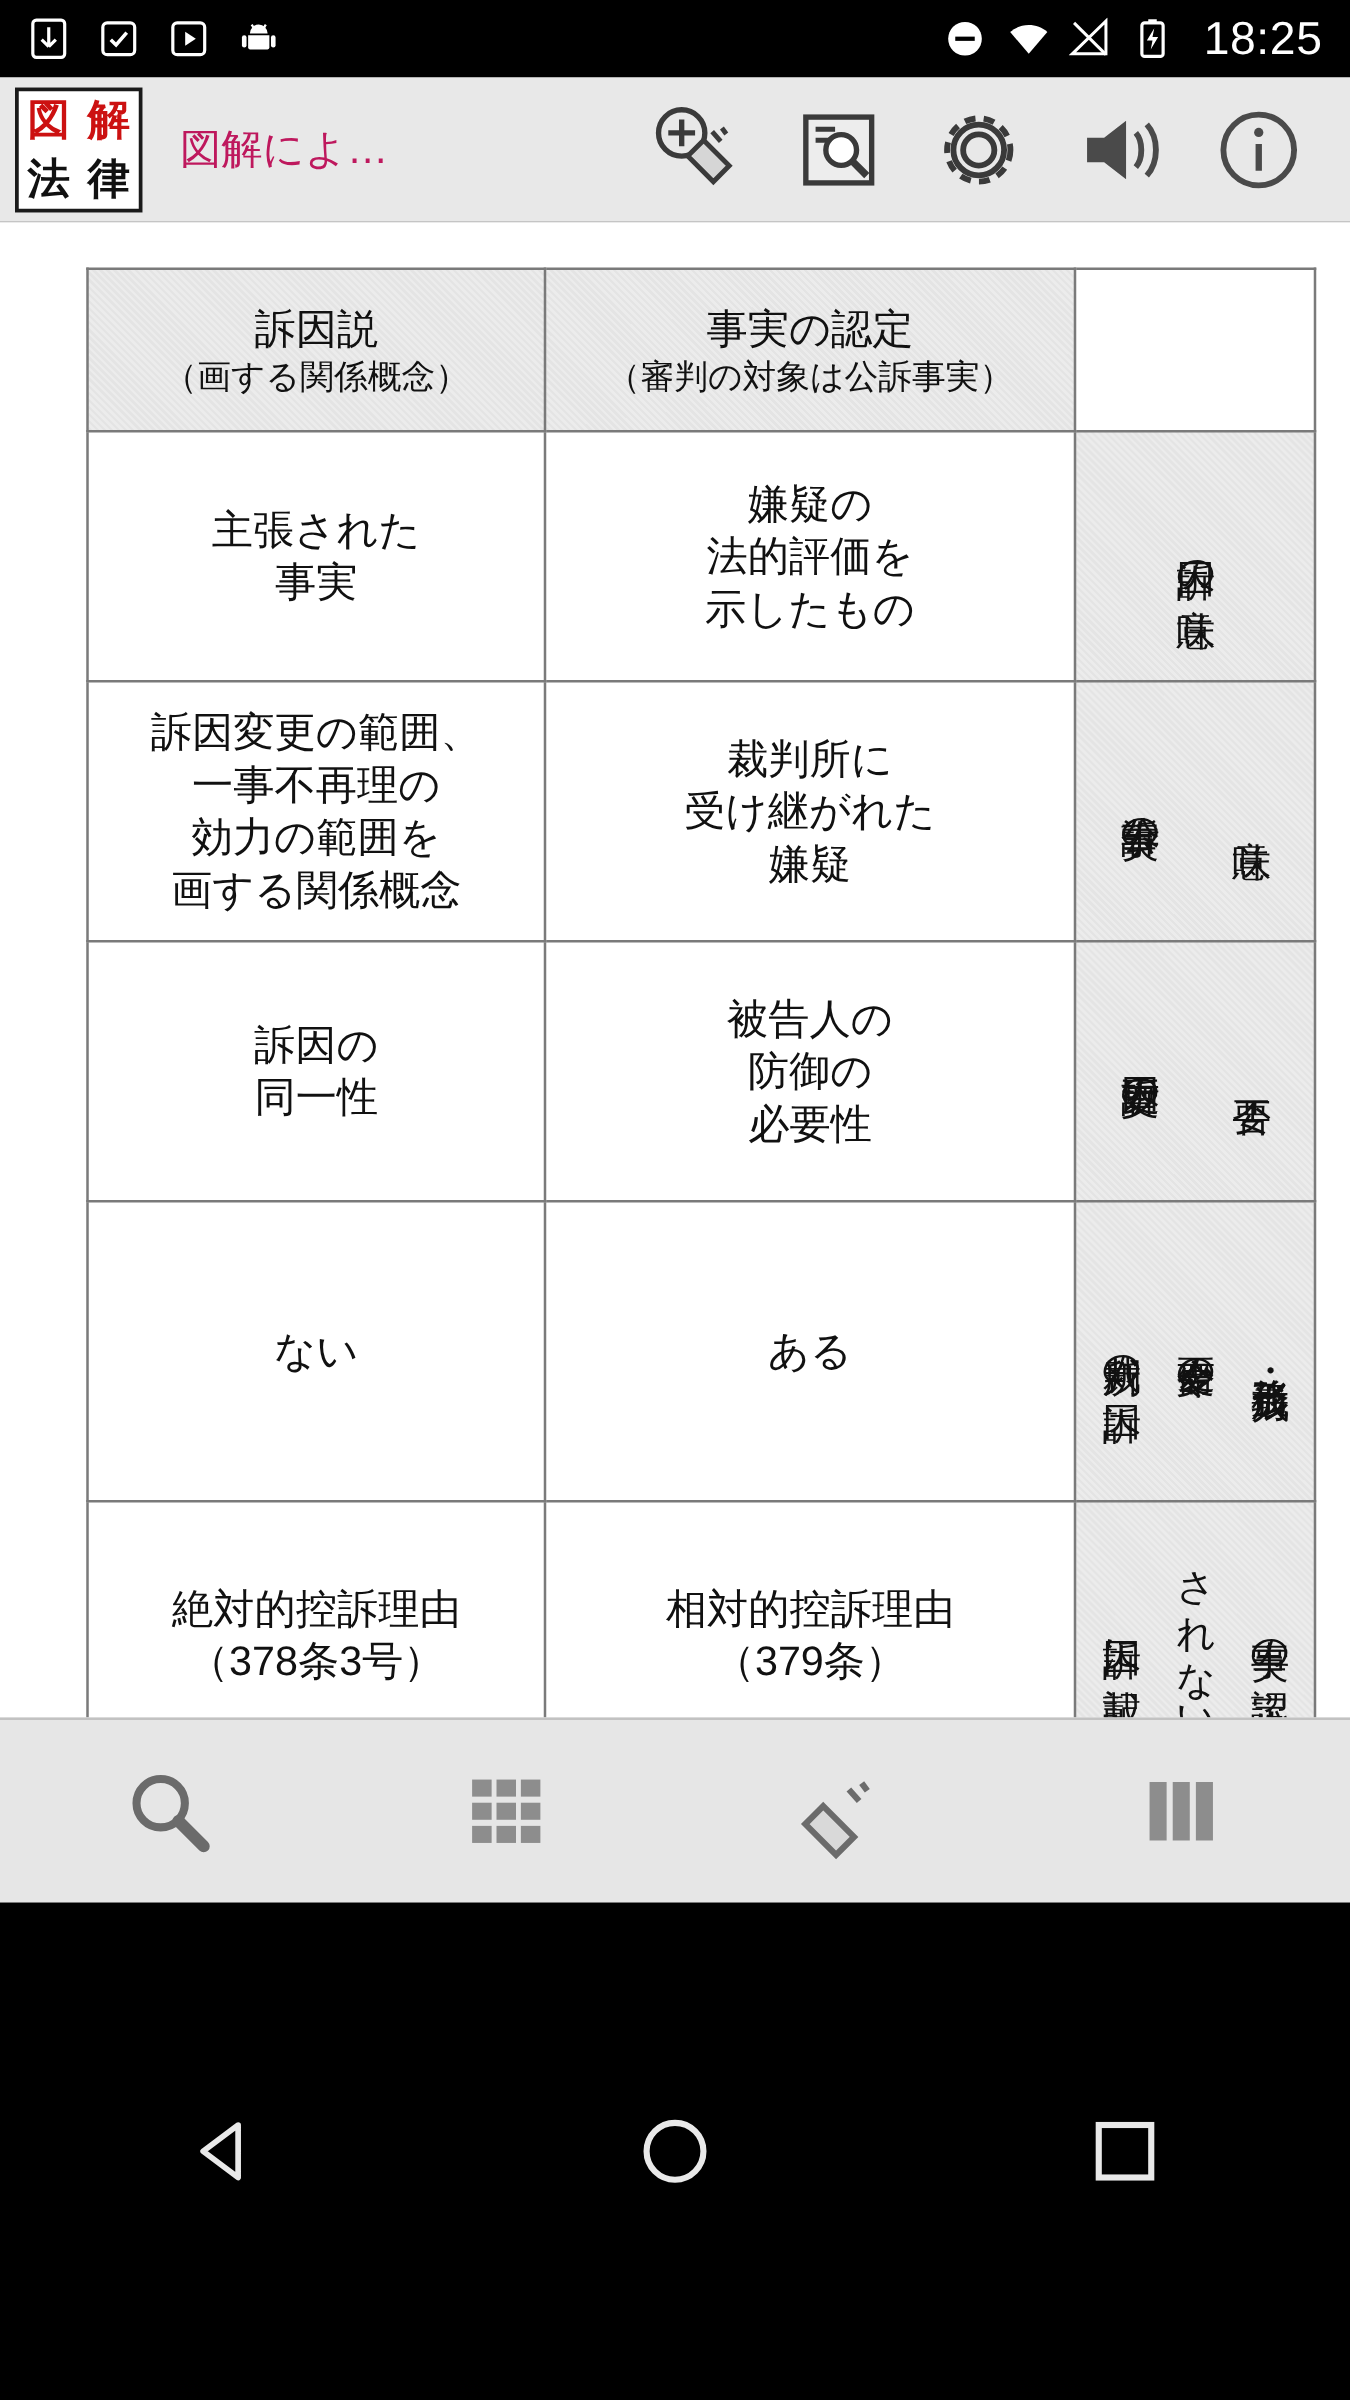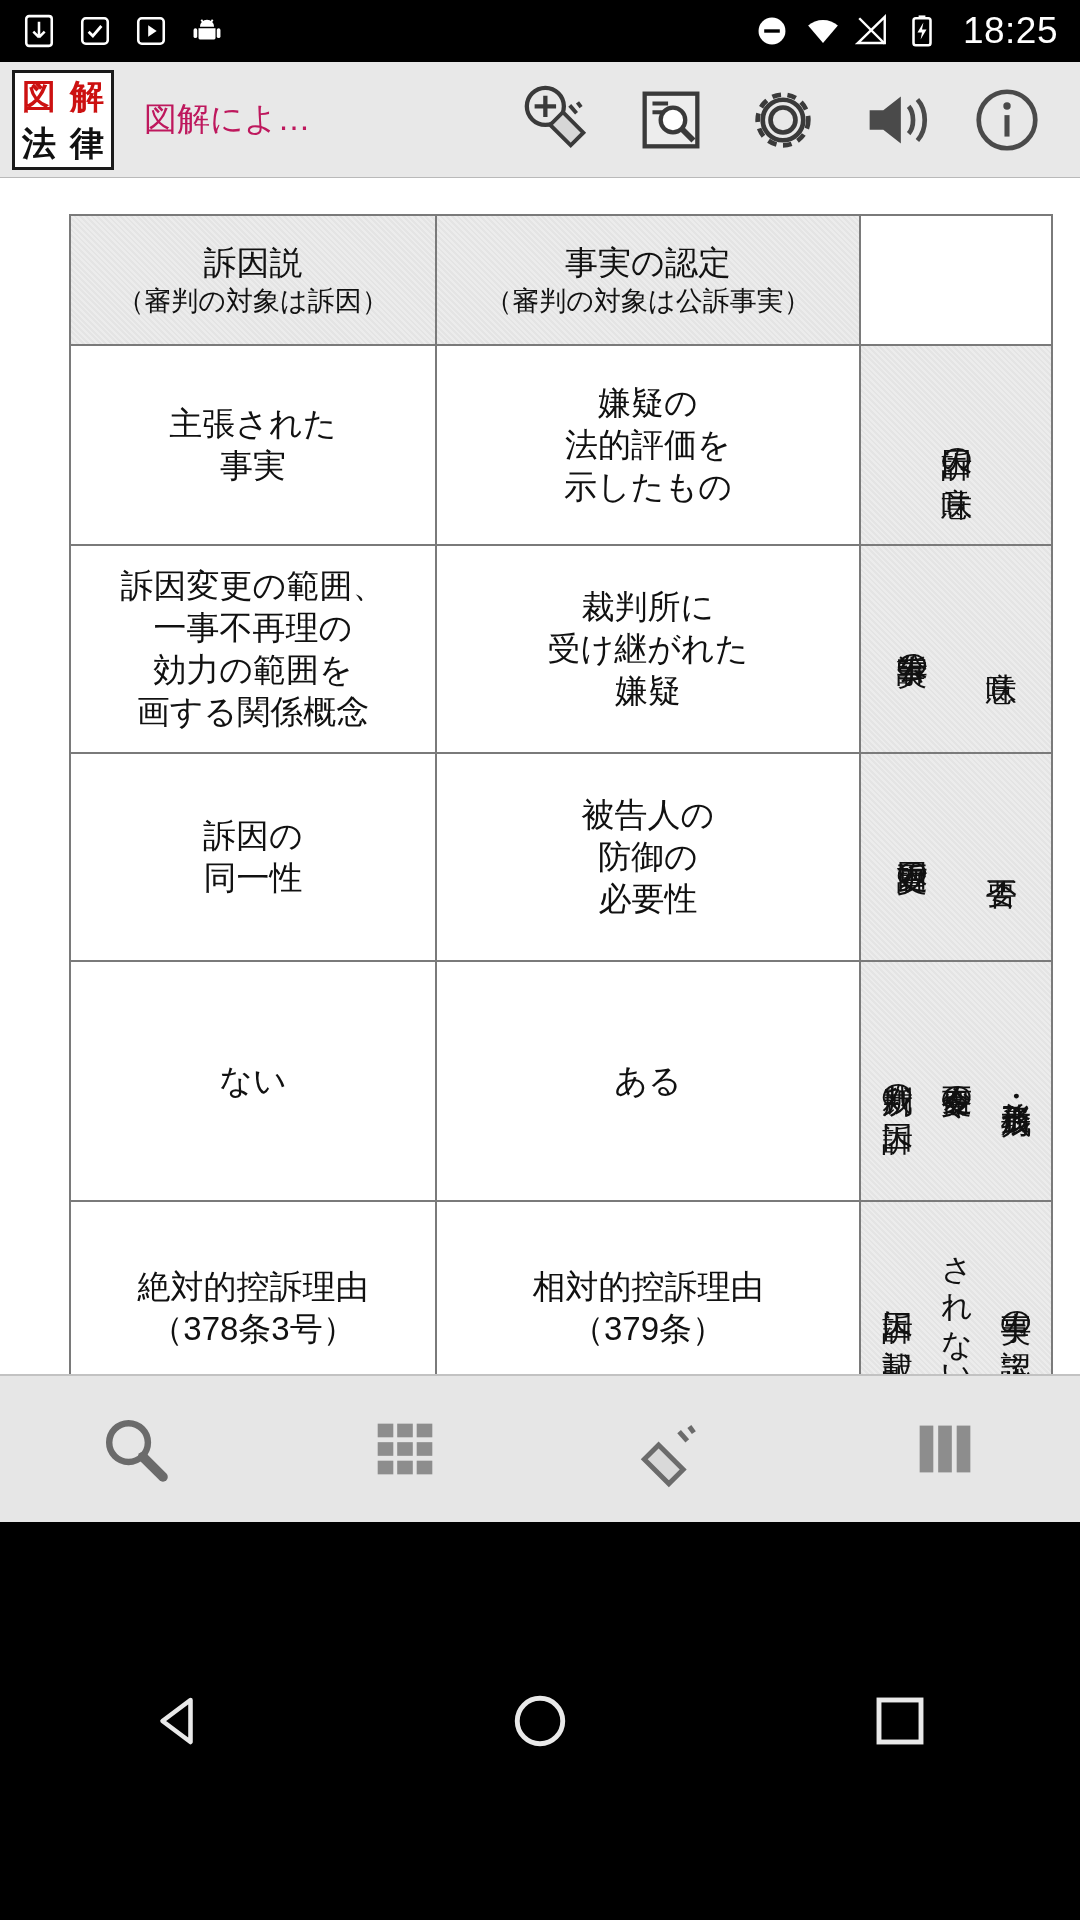--- a/index.html
+++ b/index.html
@@ -345,21 +345,21 @@
   </div>
 
   <div class="content">
 
     <div class="table-wrap">
       <table class="chart">
         <tbody>
             <tr class="head">
           <td class="c1">
             <div class="hd-main">訴因説</div>
-            <div class="hd-sub">（審判の対象は訴因）</div>
+            <div class="hd-sub">（画する関係概念）</div>
           </td>
           <td class="c2">
             <div class="hd-main">事実の認定</div>
             <div class="hd-sub">（審判の対象は公訴事実）</div>
           </td>
           <td class="c3 blank"></td>
         </tr>
 
         <tr class="r1">
           <td class="c1">主張された<br>事実</td>

